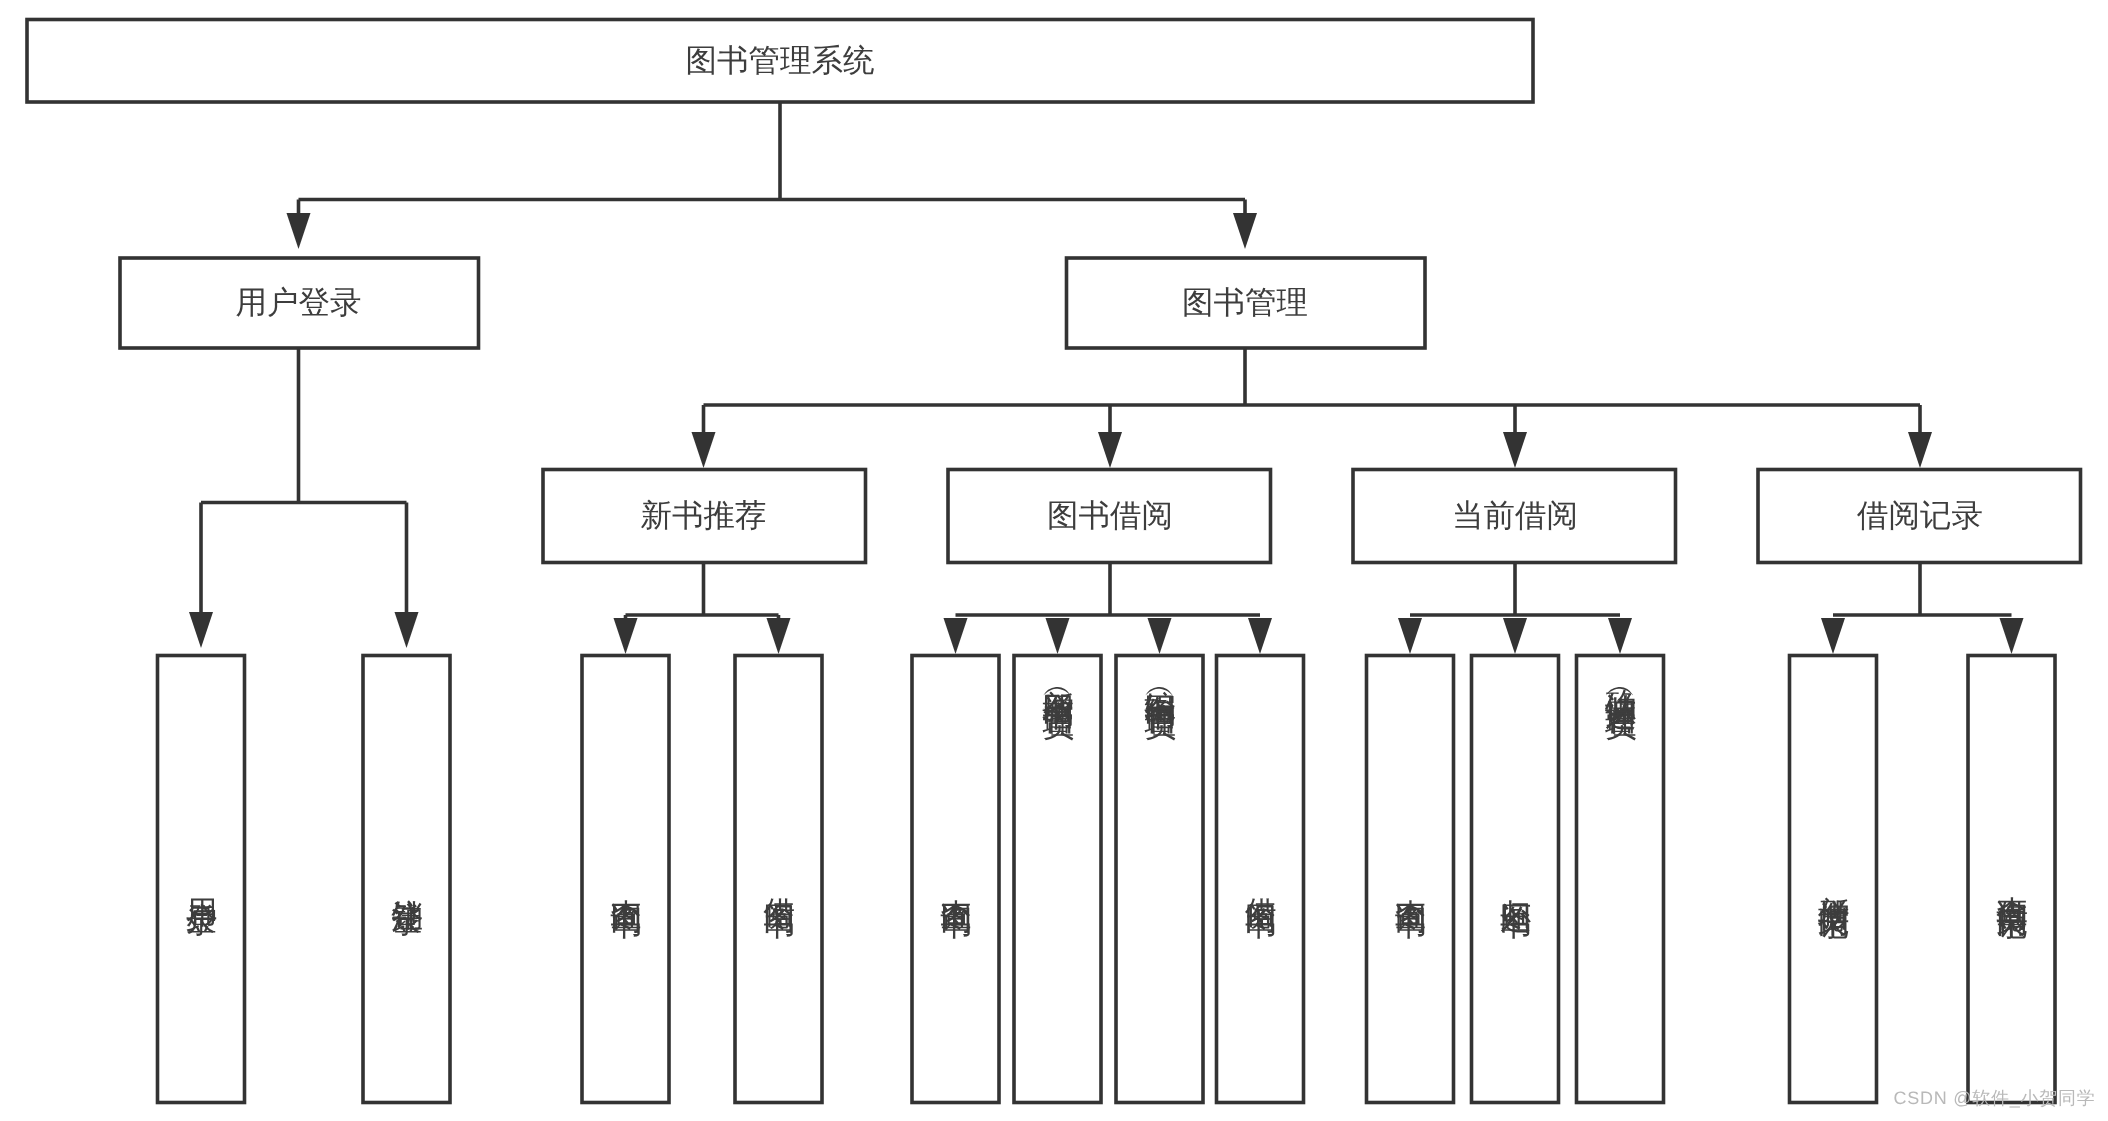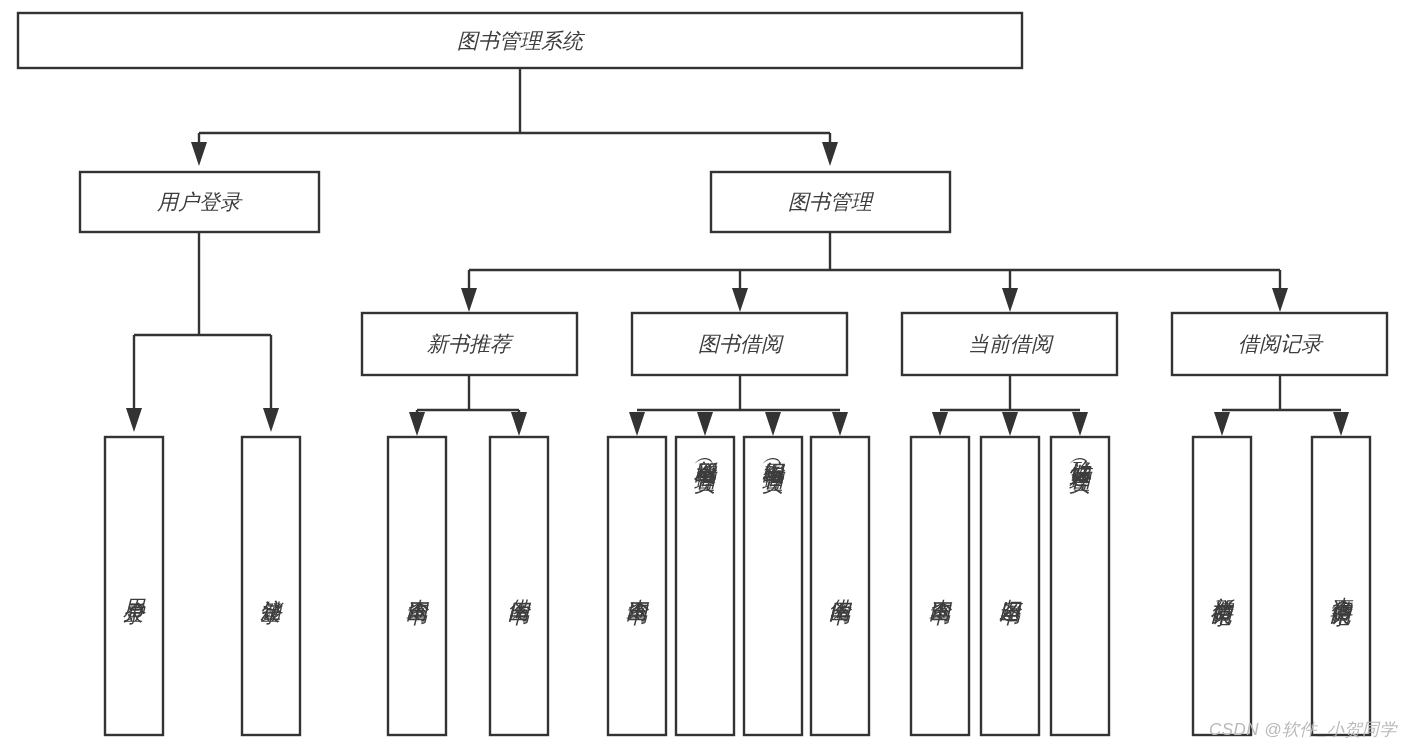--- a/index.html
+++ b/index.html
@@ -11,21 +11,20 @@
     width: 1405px;
     height: 747px;
     font-family: "Liberation Sans", "DejaVu Sans", sans-serif;
     overflow: hidden;
   }
   #diagram-root {
     position: relative;
     width: 1405px;
     height: 747px;
     background: #ffffff;
-    font-style: italic;
   }
   svg#tree-svg {
     position: absolute;
     left: 0;
     top: 0;
     width: 1405px;
     height: 747px;
     display: block;
   }
   .node-box {
@@ -64,21 +63,21 @@
     font-size: 21px;
     color: #3d3d3d;
     line-height: 1;
     white-space: nowrap;
     font-family: "Liberation Sans", "DejaVu Sans", sans-serif;
   }
   .watermark {
     position: absolute;
     right: 8px;
     bottom: 6px;
-    font-size: 17px;
+    font-size: 12px;
     color: #b9b9b9;
     font-family: "Liberation Sans", "DejaVu Sans", sans-serif;
     letter-spacing: 0.5px;
     user-select: none;
   }
 </style>
 </head>
 <body>
 
 <div id="diagram-root">

